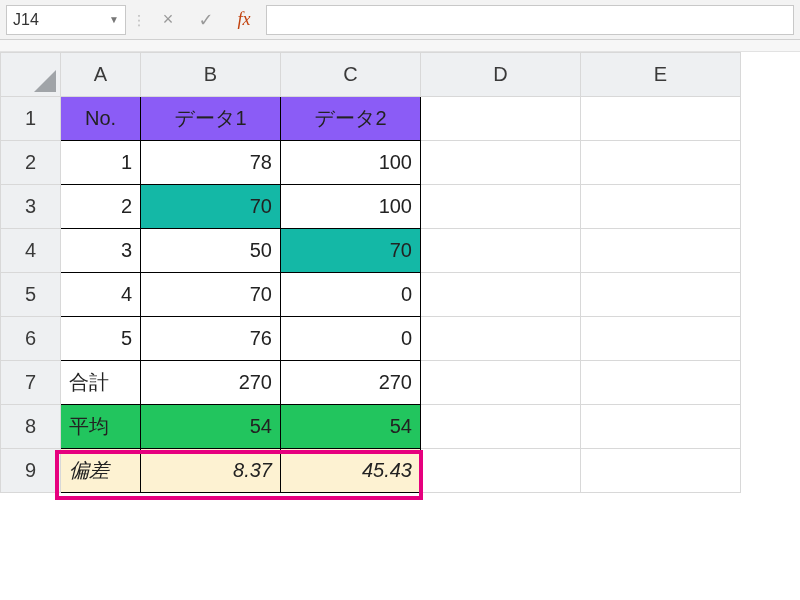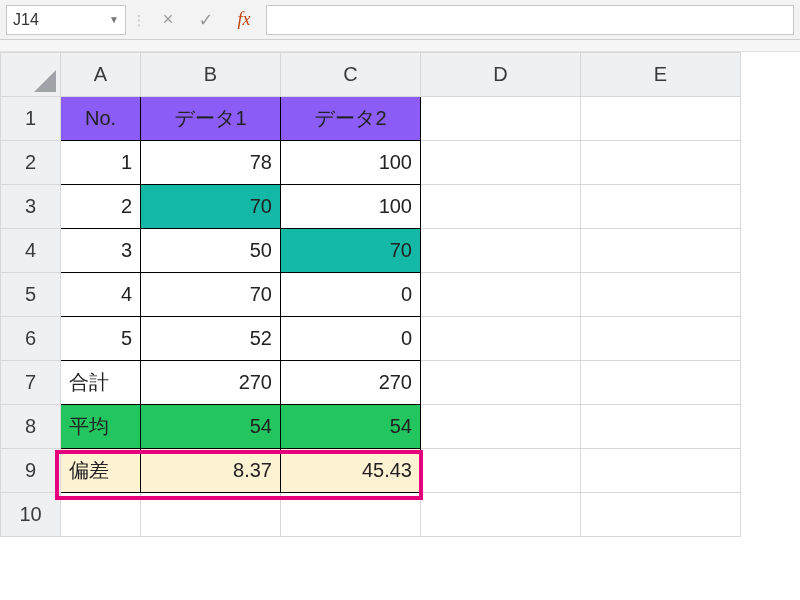--- a/index.html
+++ b/index.html
@@ -136,21 +136,21 @@
   .center { justify-content: center; }
   .left { justify-content: flex-start; }
 
   
   .dborder { border: 1px solid #000 !important; } 
 
   
   .fill-header { background: #8b5cf6; margin-top: 14px; }
   .fill-peach  { background: #14b8a6; }
   .fill-green  { background: #22c55e; }
-  .fill-cream  { background: #fdf2d2; }
+  .fill-cream  { background: #fdf2d2; font-style: italic; }
 
   
   .highlight {
     position: absolute;
     border: 4px solid #e6007e;
     pointer-events: none;
   }
 </style>
 </head>
 <body>
@@ -273,21 +273,21 @@
         <td></td>
         <td></td>
       </tr>
 
       <tr>
         <th class="rowhead"><span>6</span></th>
         <td class="dborder">
               <div class="cell right">5</div>
             </td>
         <td class="dborder">
-              <div class="cell right">52</div>
+              <div class="cell right">76</div>
             </td>
         <td class="dborder">
               <div class="cell right">0</div>
             </td>
         <td></td>
         <td></td>
       </tr>
 
       <tr>
         <th class="rowhead"><span>7</span></th>
@@ -327,26 +327,18 @@
         <td class="dborder fill-cream">
               <div class="cell right">8.37</div>
             </td>
         <td class="dborder fill-cream">
               <div class="cell right">45.43</div>
             </td>
         <td></td>
         <td></td>
       </tr>
 
-      <tr>
-        <th class="rowhead"><span>10</span></th>
-        <td></td>
-        <td></td>
-        <td></td>
-        <td></td>
-        <td></td>
-      </tr>
     </tbody>
       </table>
 
     <div class="highlight" style="left:55px; top:398px; width:368px; height:50px;"></div>
   </div>
 </div>
 
 </body></html>

